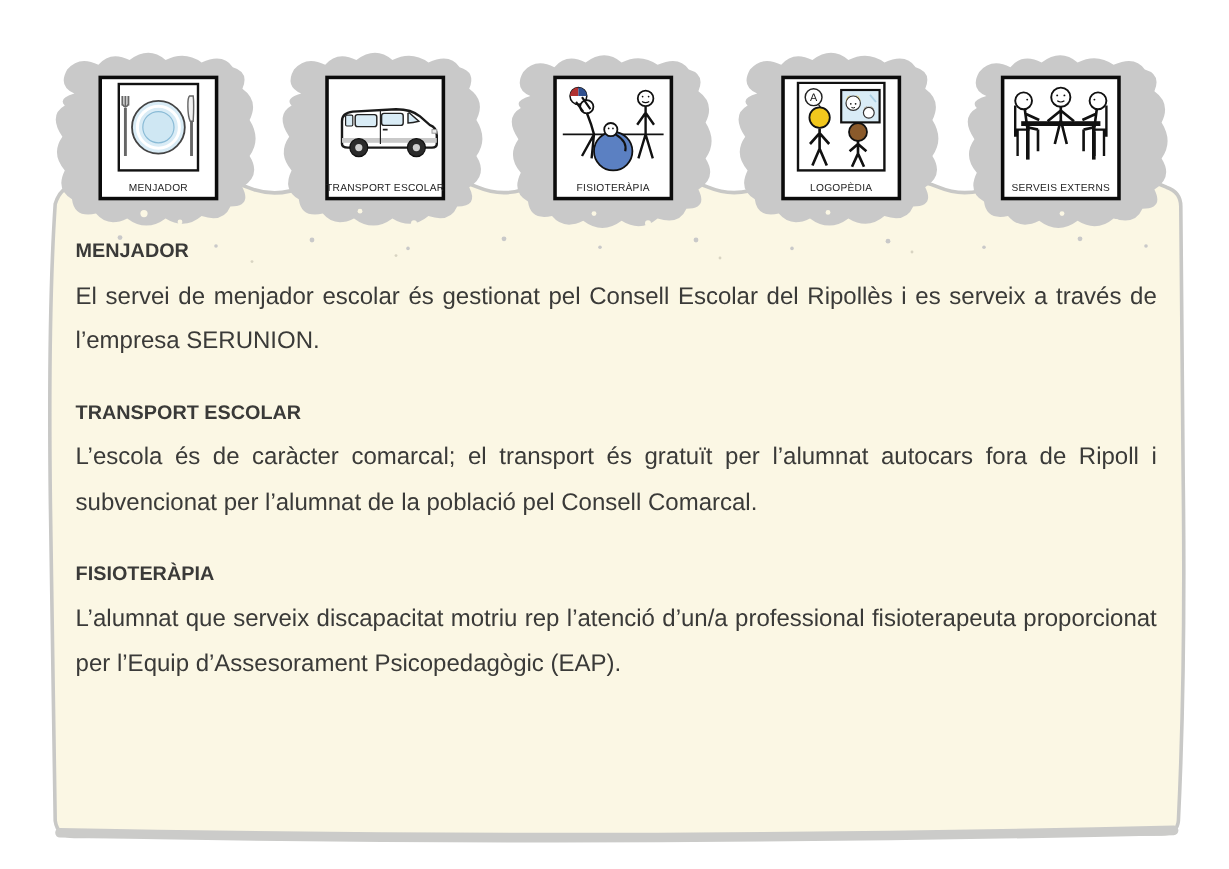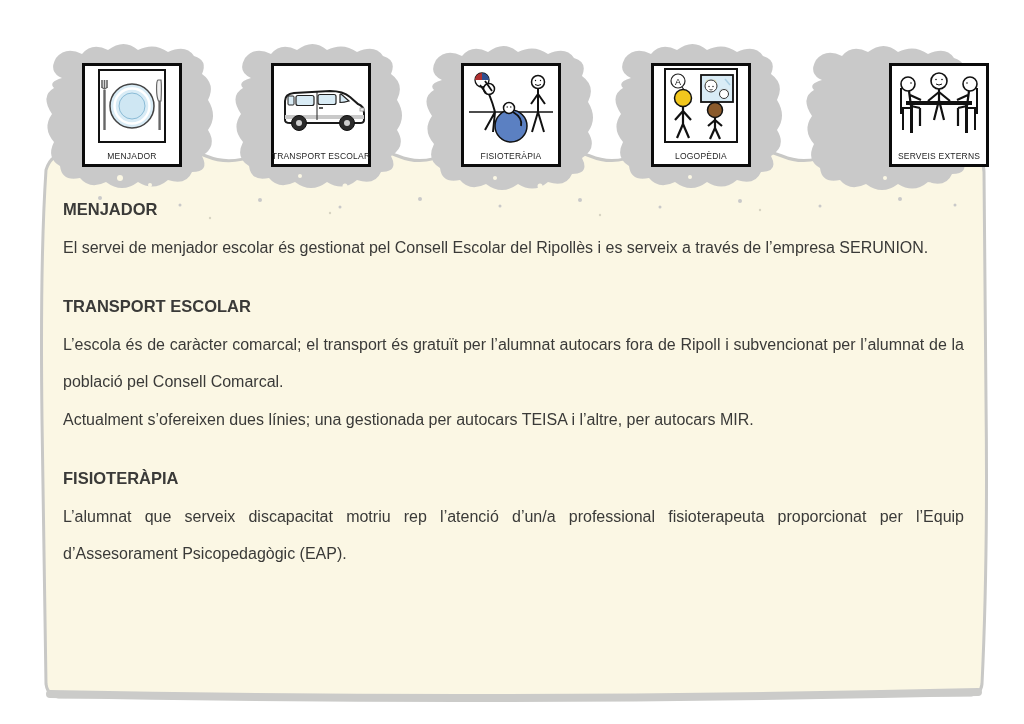--- a/index.html
+++ b/index.html
@@ -19,21 +19,21 @@
   .pictogram-card svg{display:block;}
   .pictogram-label{
     font-size:8.5px;line-height:9px;color:#242424;white-space:nowrap;
     letter-spacing:.2px;text-align:center;
   }
   
   .services-text{position:absolute;left:63px;top:191px;width:901px;color:#3a3a38;}
   .text-section{margin:0;}
   .text-section + .text-section{margin-top:22px;}
   .heading{margin:0;font-size:16.5px;font-weight:700;line-height:37.5px;color:#3a3a38;}
-  .para{margin:0;font-size:16px;line-height:37.5px;color:#3a3a38;}
+  .para{margin:0;font-size:20px;line-height:37.5px;color:#3a3a38;}
   .para.justify{text-align:justify;}
   .para .bold{font-weight:700;}
 </style>
 </head>
 <body>
 
 <div id="page">
 
   <svg id="bg-svg" viewBox="0 0 1024 724" aria-hidden="true">
 
@@ -177,21 +177,21 @@
           <circle cx="58" cy="18.5" r="0.7" fill="#111"></circle>
         <path d="M54.5,21.5 Q56,22.5 57.5,21.5" stroke="#111" stroke-width="0.8" fill="none"></path>
         <circle cx="69" cy="26" r="4.5" fill="#ffffff" stroke="#333" stroke-width="1"></circle>
         <path d="M64.5,25 A4.5,4.5 0 0 1 73.5,25 Q73.5,20.5 69,20.5 Q64.5,20.5 64.5,25 Z" fill="#8a5a2b"></path>
         <circle cx="60" cy="42" r="7.5" fill="#8a5a2b" stroke="#111" stroke-width="1.5"></circle>
         <path d="M60,49.5 V60 M60,52 L53,58 M60,52 L67,58 M60,60 L55,71 M60,60 L65,71" stroke="#111" stroke-width="2.2" fill="none"></path>
       </svg>
       <div class="pictogram-label">LOGOPÈDIA</div>
     </div>
 
-    <div class="pictogram-card" style="left:889px">
+    <div class="pictogram-card" style="left:834px">
       <svg width="92" height="76" viewBox="0 0 92 76">
         <circle cx="46" cy="13" r="8" fill="#ffffff" stroke="#111" stroke-width="1.6"></circle>
         <circle cx="43" cy="11.5" r="0.8" fill="#111"></circle>
           <circle cx="49" cy="11.5" r="0.8" fill="#111"></circle>
         <path d="M43,16 Q46,18 49,16" stroke="#111" stroke-width="1" fill="none"></path>
         <path d="M46,21 V32 M46,24 L35,33 M46,24 L57,33 M46,32 L41,52 M46,32 L51,52" stroke="#111" stroke-width="2.2" fill="none"></path>
         <circle cx="15" cy="16" r="7" fill="#ffffff" stroke="#111" stroke-width="1.6"></circle>
         <circle cx="18" cy="15" r="0.8" fill="#111"></circle>
         <path d="M16,23 L18,38 M17,27 L28,32 M18,38 L27,40 M27,40 L27,58" stroke="#111" stroke-width="2.2" fill="none"></path>
         <path d="M8,20 V46 M8,40 H20 M10,40 V62 M18,42 V62" stroke="#111" stroke-width="2" fill="none"></path>
@@ -208,21 +208,20 @@
   </div>
 
   <div class="services-text" id="sections">
       <section class="text-section">
         <h2 class="heading">MENJADOR</h2>
         <p class="para justify"><span>El servei de menjador escolar és gestionat pel Consell Escolar del Ripollès i es serveix a través de l’empresa SERUNION.</span></p>
       </section>
       <section class="text-section">
         <h2 class="heading">TRANSPORT ESCOLAR</h2>
         <p class="para justify"><span>L’escola és de caràcter comarcal; el transport és gratuït per l’alumnat autocars fora de Ripoll i subvencionat per l’alumnat de la població pel Consell Comarcal.</span></p>
-        <p class="para"><span>Actualment s’ofereixen dues línies; una gestionada per autocars TEISA i l’altre, per autocars MIR.</span></p>
       </section>
       <section class="text-section">
         <h2 class="heading">FISIOTERÀPIA</h2>
         <p class="para justify"><span>L’alumnat que serveix discapacitat motriu rep l’atenció d’un/a professional fisioterapeuta proporcionat per l’Equip d’Assesorament Psicopedagògic (EAP).</span></p>
       </section>
     </div>
 
 </div>
 
 </body></html>

